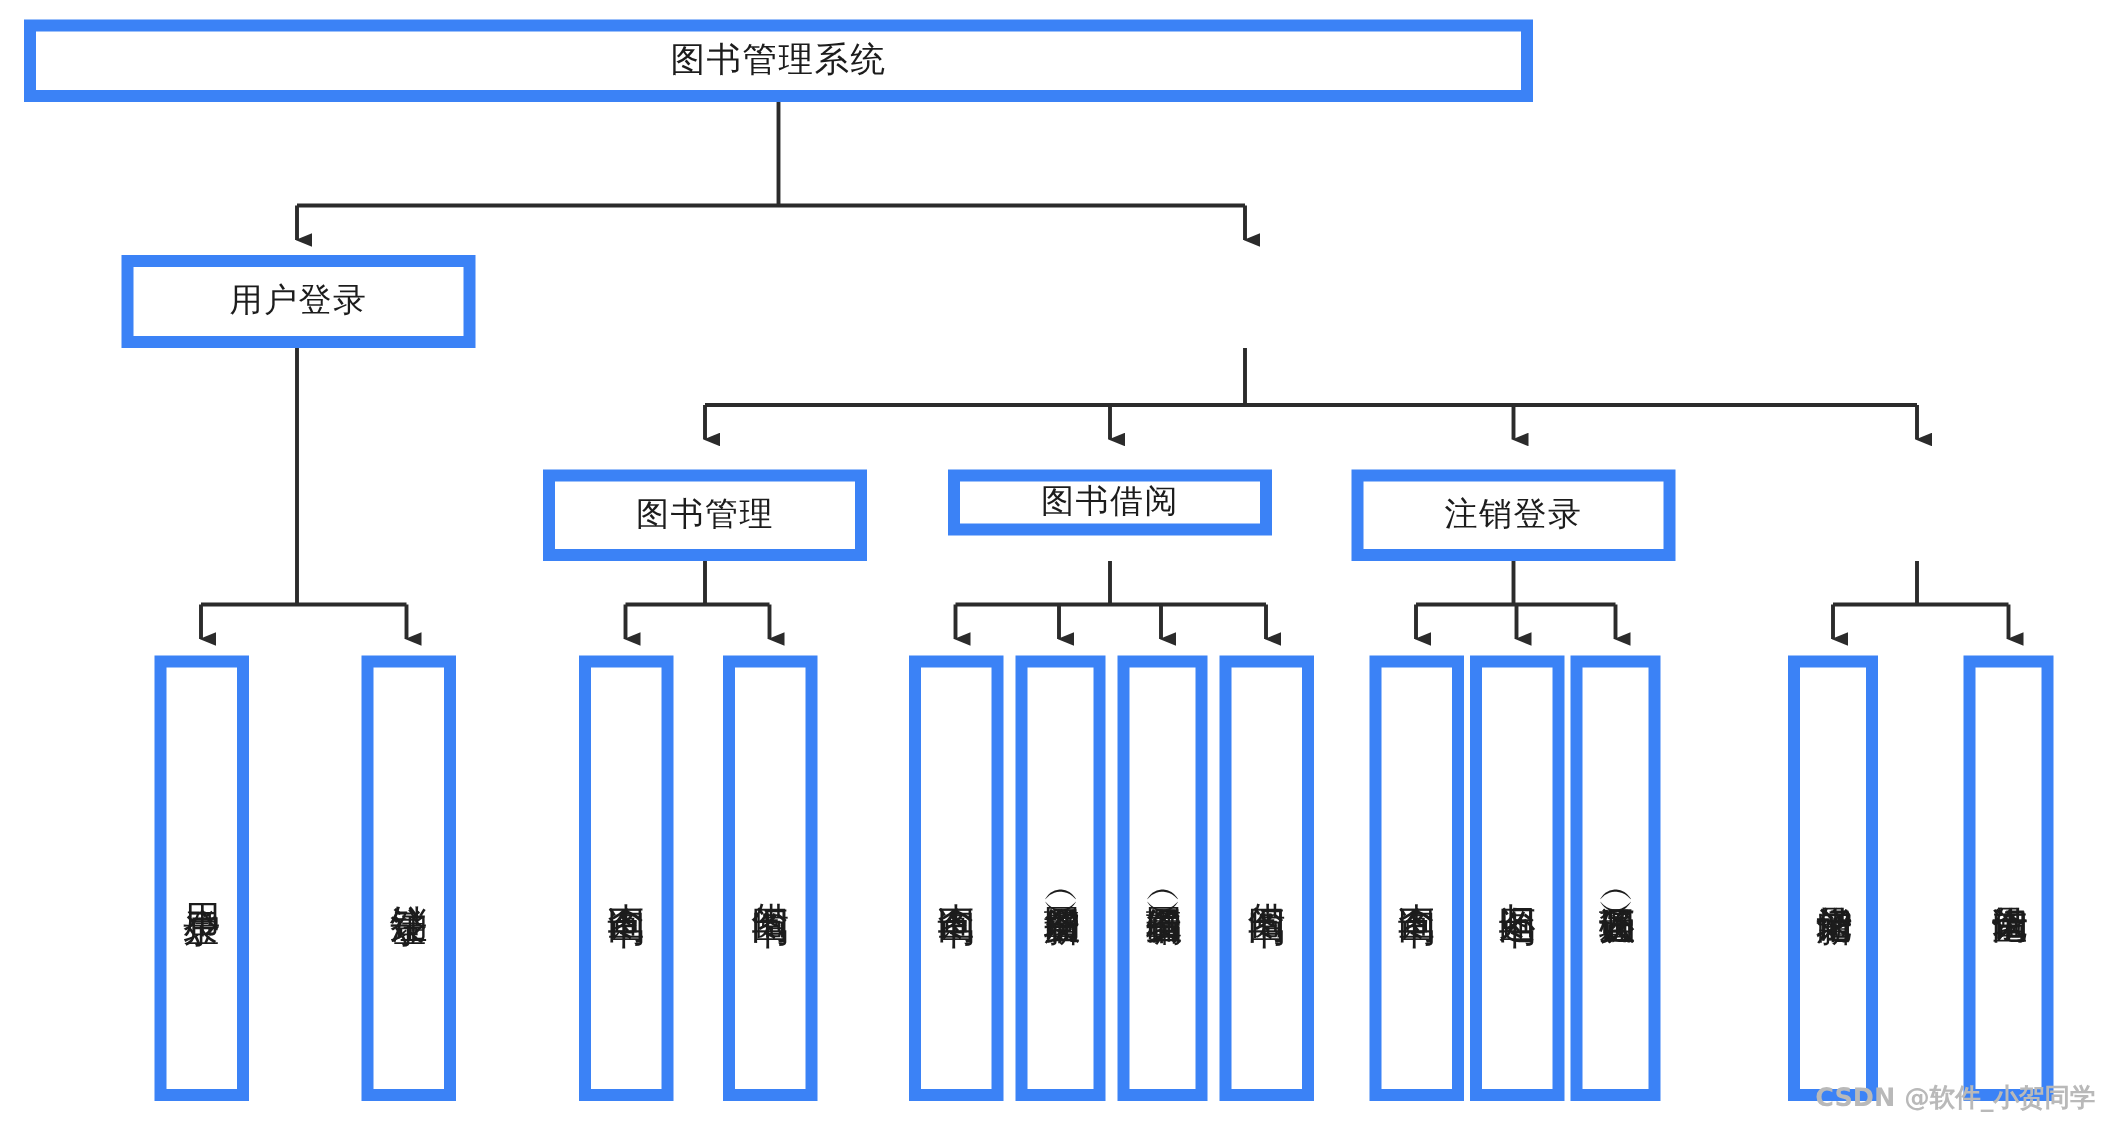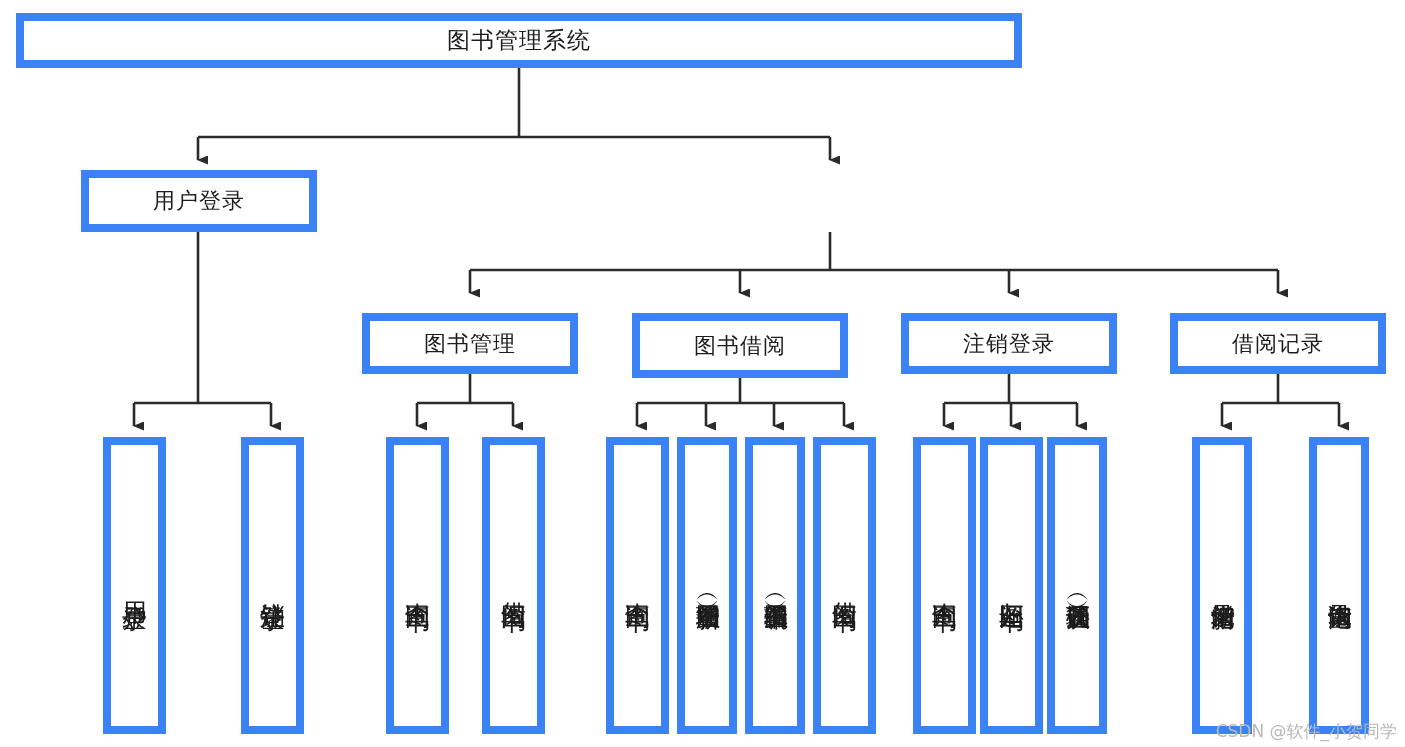--- a/index.html
+++ b/index.html
@@ -71,20 +71,21 @@
   }
   #watermark {
     position: absolute;
     right: 8px;
     bottom: 4px;
     font-size: 17px;
     color: #b9b9b9;
     white-space: nowrap;
     z-index: 5;
     font-family: "DejaVu Sans", "Liberation Sans", sans-serif;
+    font-weight: bold;
   }
 </style>
 </head>
 <body>
 
 <div id="diagram-root">
 
   <svg id="edge-layer" viewBox="0 0 1405 747" width="1405" height="747" xmlns="http://www.w3.org/2000/svg">
     <defs>
       <marker id="arrowhead" markerWidth="9" markerHeight="11" refX="4.5" refY="10" orient="auto" markerUnits="userSpaceOnUse">
@@ -144,31 +145,28 @@
 
   <div class="node horiz" style="left:81px; top:170px; width:236px; height:62px;">
     <span class="label">用户登录</span>
   </div>
 
 
   <div class="node horiz" style="left:362px; top:313px; width:216px; height:61px;">
     <span class="label">图书管理</span>
   </div>
 
-  <div class="node horiz" style="left:632px; top:313px; width:216px; height:65px;">
+  <div class="node horiz" style="left:632px; top:313px; width:216px; height:44px;">
     <span class="label">图书借阅</span>
   </div>
 
   <div class="node horiz" style="left:901px; top:313px; width:216px; height:61px;">
     <span class="label">注销登录</span>
   </div>
 
-  <div class="node horiz" style="left:1170px; top:313px; width:216px; height:61px;">
-    <span class="label">借阅记录</span>
-  </div>
 
   <div class="node vert" style="left:103px; top:437px; width:63px; height:297px;">
     <span class="label">用户登录</span>
   </div>
 
   <div class="node vert" style="left:241px; top:437px; width:63px; height:297px;">
     <span class="label">注销登录</span>
   </div>
 
   <div class="node vert" style="left:386px; top:437px; width:63px; height:297px;">

